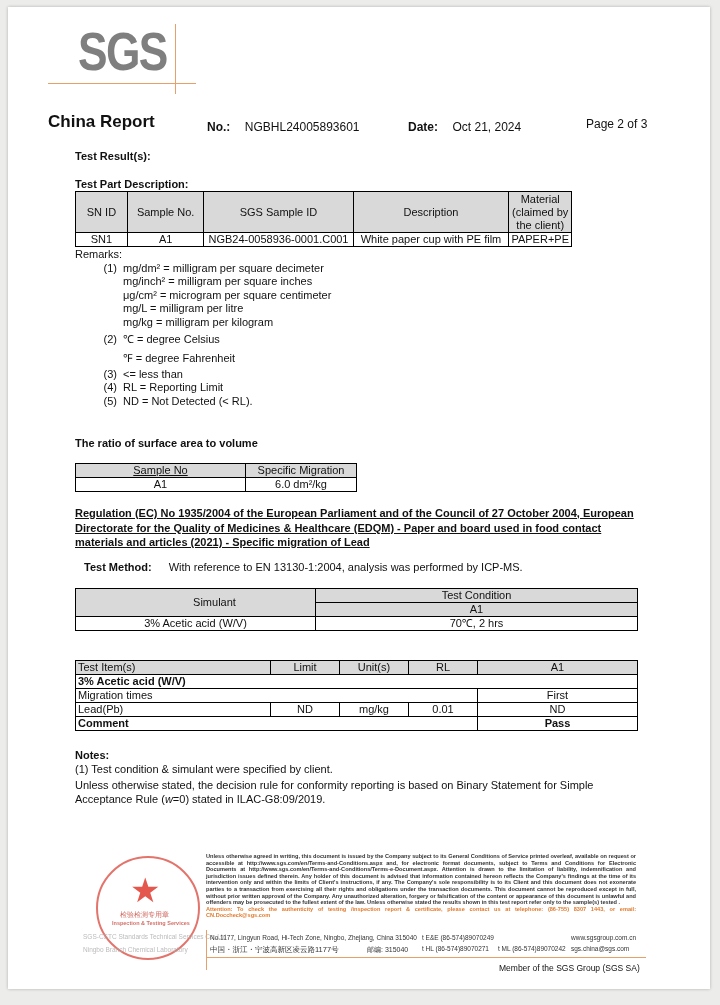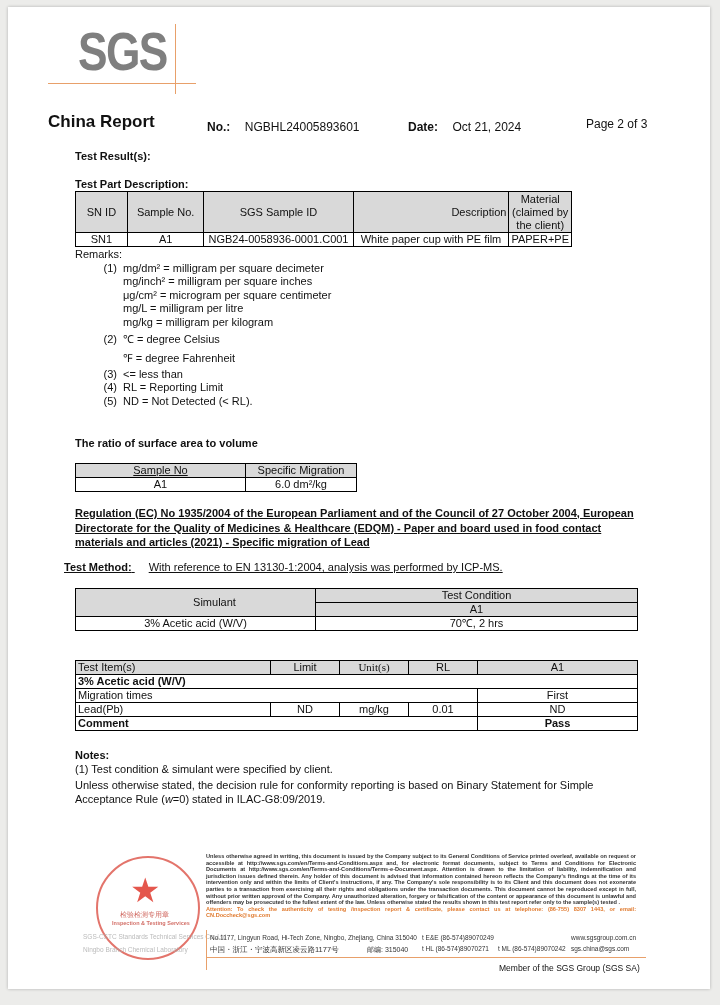--- a/index.html
+++ b/index.html
@@ -63,21 +63,21 @@
 
 <div class="abs sec" style="left:75px;top:150px;">Test Result(s):</div>
 <div class="abs sec" style="left:75px;top:178px;">Test Part Description:</div>
 
 <table class="t" style="left:75px;top:191px;width:497px;">
   <tbody>
       <tr style="height:41px;">
     <td class="hd" style="width:48px;">SN ID</td>
     <td class="hd" style="width:73px;">Sample No.</td>
     <td class="hd" style="width:148px;">SGS Sample ID</td>
-    <td class="hd" style="width:155px;text-align:right;">Description</td>
+    <td class="hd" style="width:155px;">Description</td>
     <td class="hd">Material (claimed by the client)</td>
   </tr>
   <tr style="height:13px;">
     <td>SN1</td>
     <td>A1</td>
     <td>NGB24-0058936-0001.C001</td>
     <td>White paper cup with PE film</td>
     <td>PAPER+PE</td>
   </tr>
 </tbody>
@@ -136,21 +136,21 @@
   </tr>
   <tr>
     <td>A1</td>
     <td>6.0 dm²/kg</td>
   </tr>
 </tbody>
   </table>
 
 <div class="reg">Regulation (EC) No 1935/2004 of the European Parliament and of the Council of 27 October 2004, European Directorate for the Quality of Medicines &amp; Healthcare (EDQM) - Paper and board used in food contact materials and articles (2021) - Specific migration of Lead</div>
 
-<div class="abs txt" style="left:64px;top:561px;text-decoration:underline;">
+<div class="abs txt" style="left:84px;top:561px;">
   <span class="b">Test Method:</span>
   <span style="margin-left:14px;">With reference to EN 13130-1:2004, analysis was performed by ICP-MS.</span>
 </div>
 
 <table class="t" style="left:75px;top:588px;width:563px;">
   <tbody>
       <tr>
     <td class="hd" rowspan="2" style="width:197px;padding-left:40px;">Simulant</td>
     <td class="hd">Test Condition</td>
   </tr>
@@ -162,21 +162,21 @@
     <td>70℃, 2 hrs</td>
   </tr>
 </tbody>
   </table>
 
 <table class="t" style="left:75px;top:660px;width:563px;">
   <tbody>
       <tr>
     <td class="hd l" style="width:190px;">Test Item(s)</td>
     <td class="hd" style="width:64px;">Limit</td>
-    <td class="hd" style="width:64px;font-family:Liberation Serif, serif;">Unit(s)</td>
+    <td class="hd" style="width:64px;">Unit(s)</td>
     <td class="hd" style="width:64px;">RL</td>
     <td class="hd">A1</td>
   </tr>
   <tr>
     <td class="l b" colspan="5">3% Acetic acid (W/V)</td>
   </tr>
   <tr>
     <td class="l" colspan="4">Migration times</td>
     <td>First</td>
   </tr>

